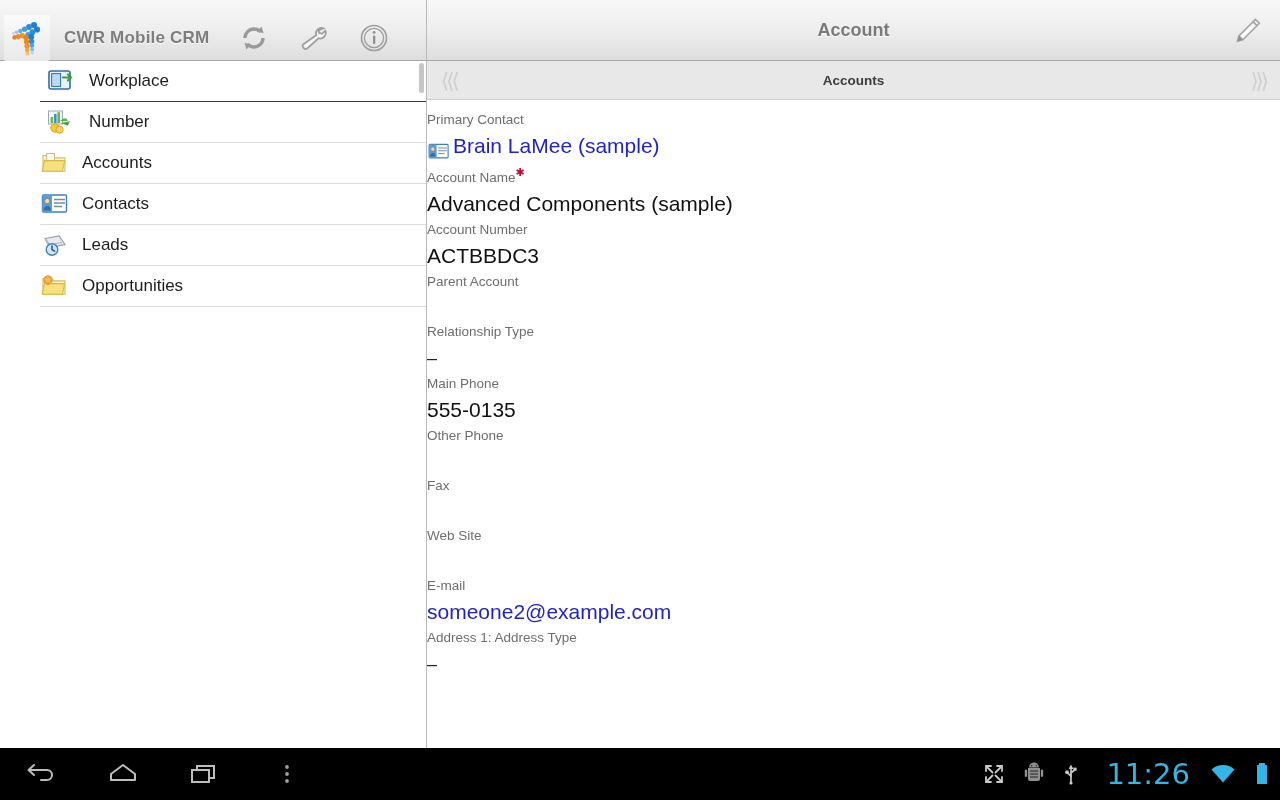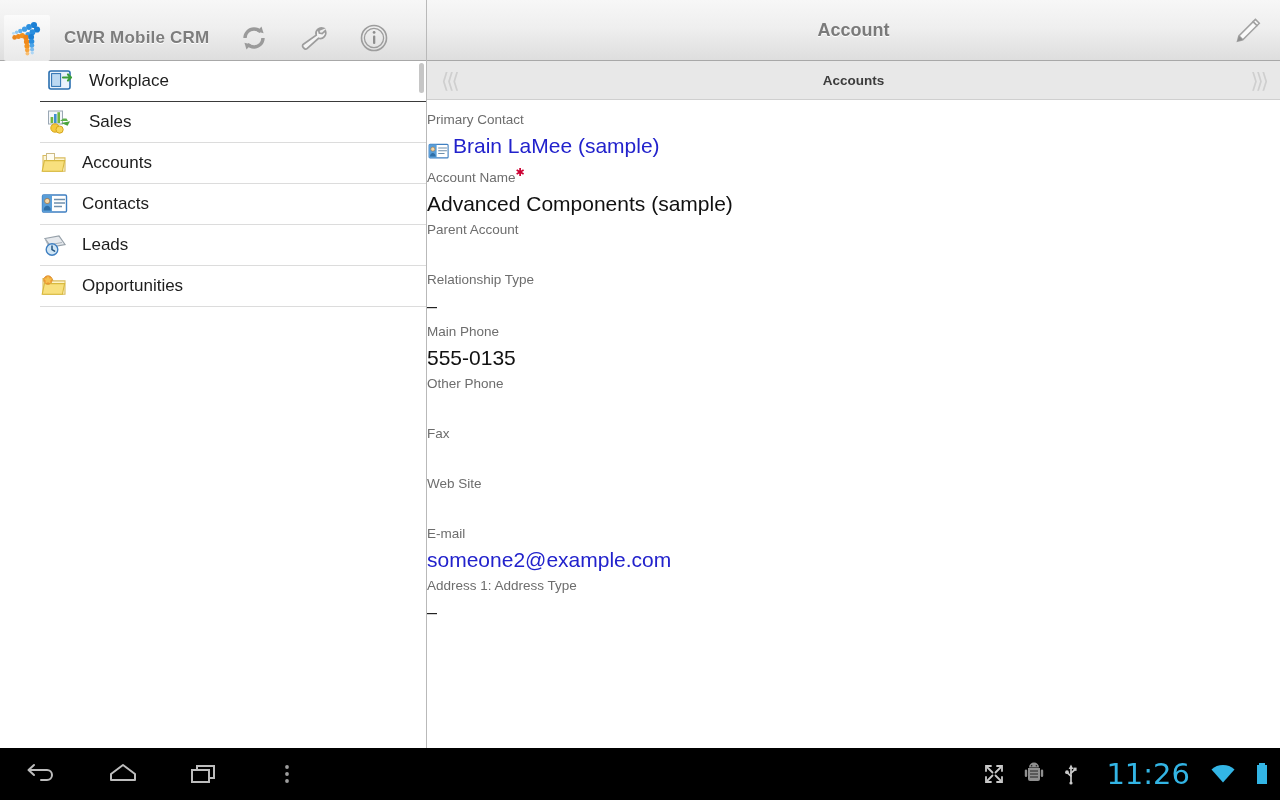--- a/index.html
+++ b/index.html
@@ -298,21 +298,21 @@
               <rect x="1.5" y="2" width="14" height="13" fill="#f4f7fa" stroke="#9aa7b4" stroke-width="1"></rect>
               <rect x="3.6" y="8" width="2.6" height="6" fill="#6fb542"></rect>
               <rect x="7" y="5" width="2.6" height="9" fill="#3f8fd0"></rect>
               <rect x="10.4" y="3.2" width="2.6" height="10.8" fill="#6fb542"></rect>
               <path d="M13 12h8l-1.5-2.6h-3.2z" fill="#5db14a"></path>
               <path d="M14 14l9-1.8-2.4 4.6z" fill="#49a33c"></path>
               <circle cx="8" cy="19" r="4.2" fill="#f5c93c" stroke="#d6a51e" stroke-width="1"></circle>
               <circle cx="12.6" cy="20.6" r="3.6" fill="#f7d659" stroke="#d6a51e" stroke-width="1"></circle>
             </svg>
           </div>
-          <div class="nav-label">Sales</div>
+          <div class="nav-label">Number</div>
         </div>
 
         <div class="nav-row sub">
           <div class="nav-ico">
             <svg width="28" height="26" viewBox="0 0 28 26">
               <path d="M2 5.5h8.5l1.8 2.4H24v13.4H2z" fill="#fdf6d8" stroke="#d9bc5e" stroke-width="1.1"></path>
               <rect x="5.5" y="3.5" width="8" height="12" fill="#fffdf2" stroke="#cdbb85" stroke-width="1"></rect>
               <path d="M3.4 10.6h20.2l-2.2 10.7H1.2z" fill="#f8e07e" stroke="#d8b93f" stroke-width="1.1"></path>
             </svg>
           </div>
@@ -406,20 +406,24 @@
             </span>
             <span>Brain LaMee (sample)</span>
           </div>
         </div>
 
         <div class="field-row">
           <div class="f-label"><span>Account Name</span><span class="req">✱</span></div>
           <div class="f-value">Advanced Components (sample)</div>
         </div>
 
+        <div class="field-row">
+          <div class="f-label">Account Number</div>
+          <div class="f-value">ACTBBDC3</div>
+        </div>
 
         <div class="field-row">
           <div class="f-label">Parent Account</div>
           <div class="f-value empty"></div>
         </div>
 
         <div class="field-row">
           <div class="f-label">Relationship Type</div>
           <div class="f-value dash">–</div>
         </div>

